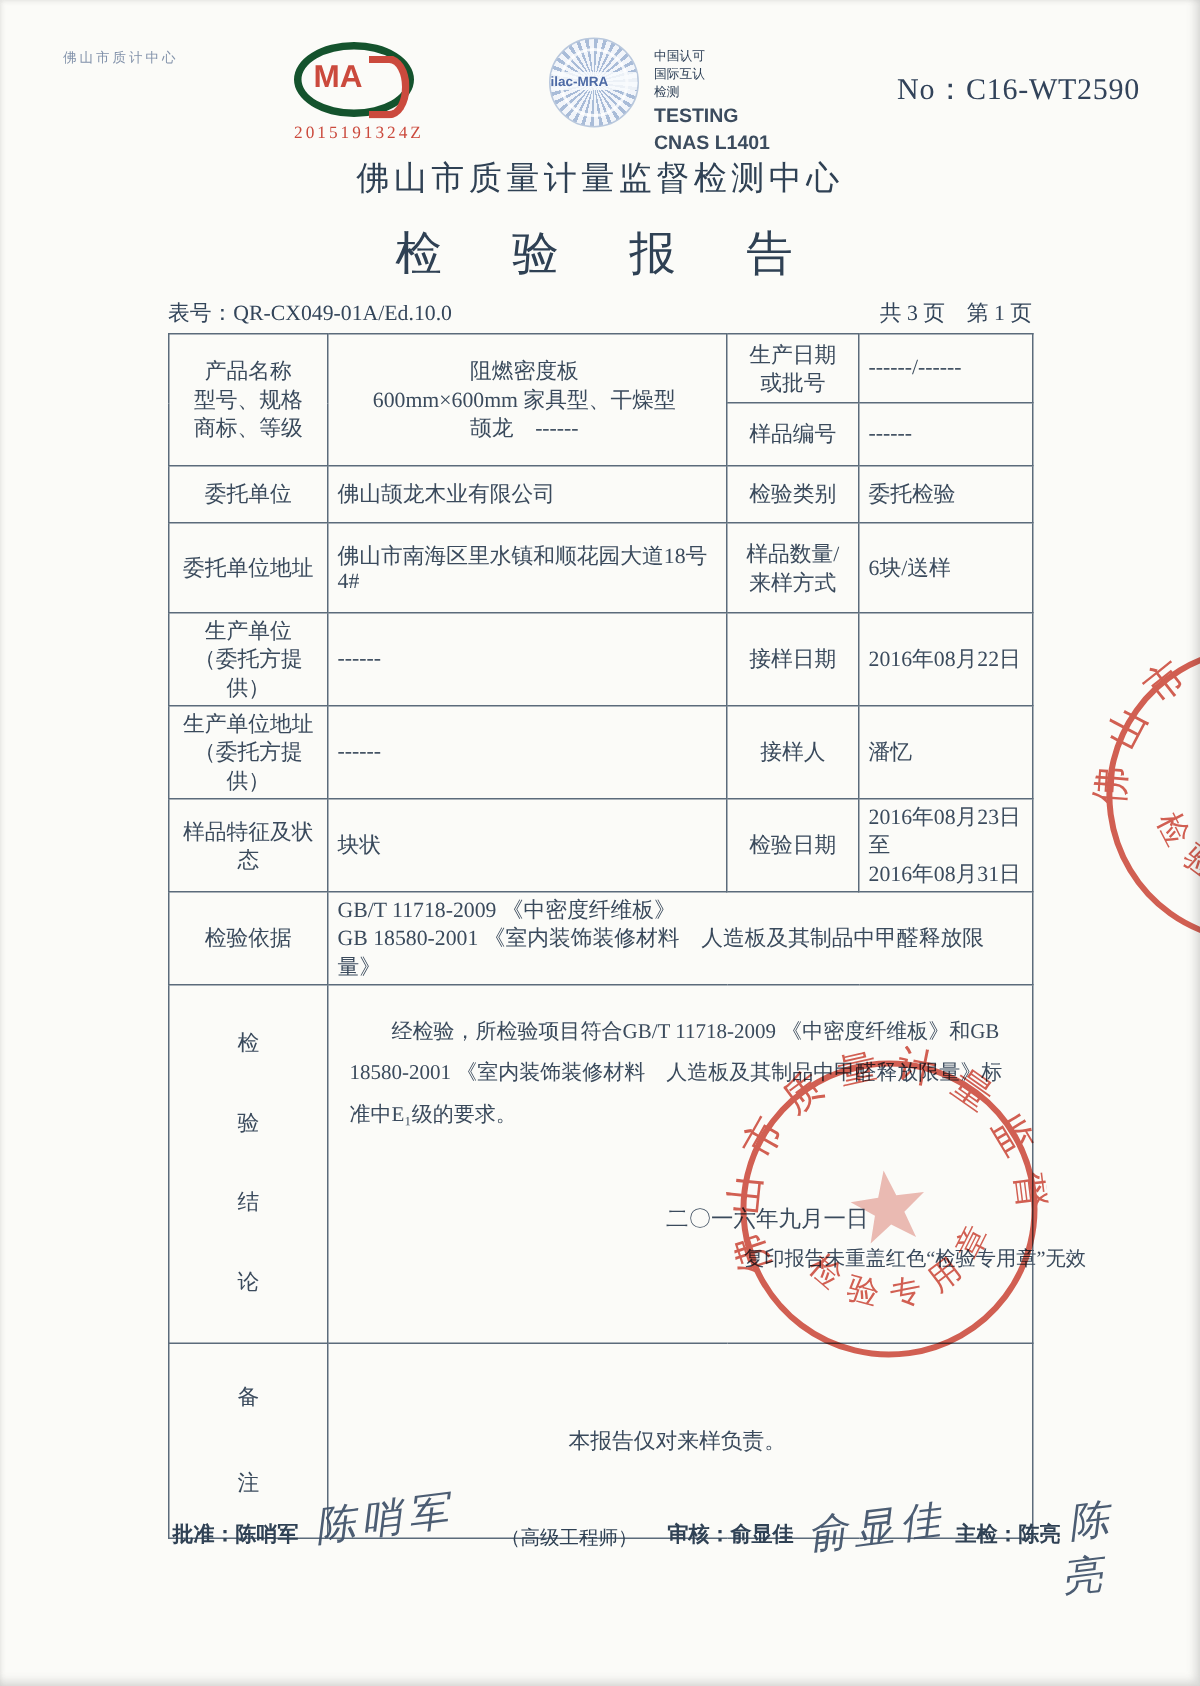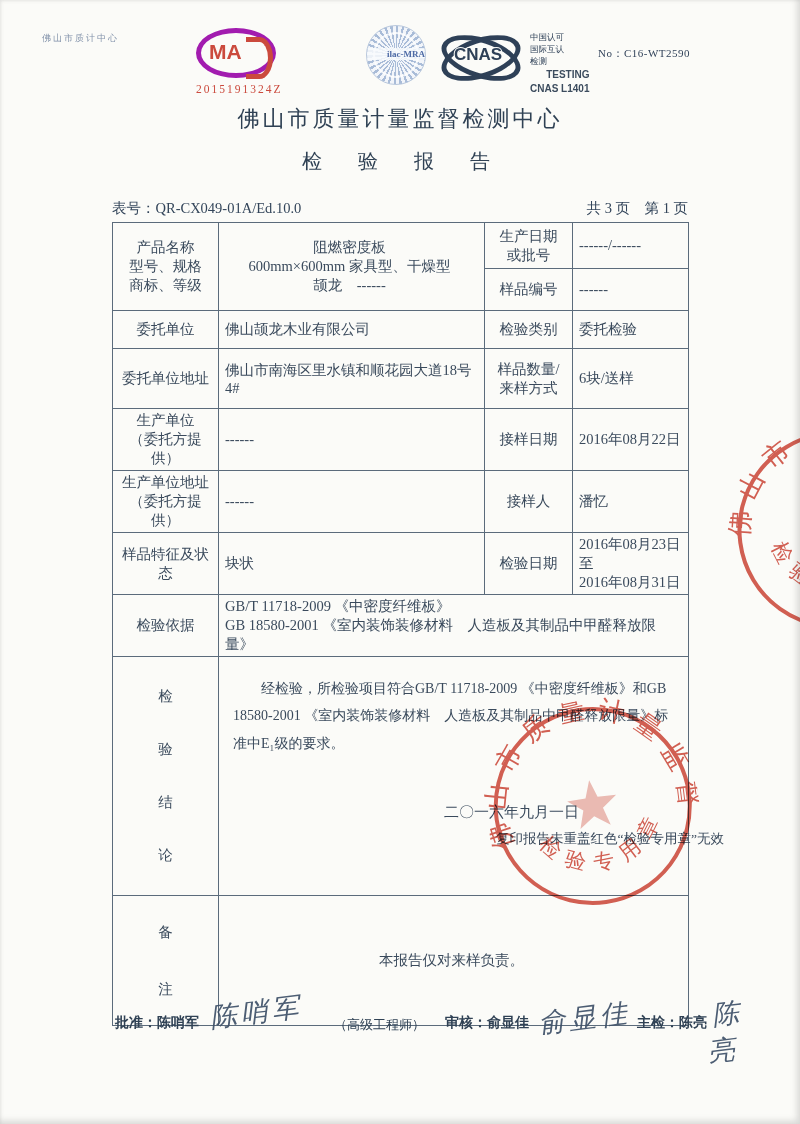--- a/index.html
+++ b/index.html
@@ -7,55 +7,55 @@
   .page{position:relative;width:800px;height:1124px;margin:0 auto;background:#fbfbf8;
         overflow:hidden;color:#3c4c5e;
         box-shadow:inset -3px -3px 6px rgba(120,120,120,.25), inset 1px 1px 3px rgba(150,150,150,.15);}
   
   .fqm{position:absolute;left:42px;top:26px;text-align:center;}
   .fqm-box{width:96px;height:42px;background:#4a5a6e;border-radius:8px;color:#f4f6f9;
            font-family:"Liberation Sans","DejaVu Sans",sans-serif;font-size:27px;font-weight:bold;
            line-height:42px;text-align:center;letter-spacing:1px;}
   .fqm-cap{font-size:9px;color:#8292aa;letter-spacing:2px;margin-top:6px;}
   .cma{position:absolute;left:196px;top:28px;text-align:center;color:#cb4a3d;}
-  .cma-oval{width:70px;height:40px;border:5px solid #a21caf;border-radius:50%;position:relative;}
+  .cma-oval{width:70px;height:40px;border:5px solid #14532d;border-radius:50%;position:relative;}
   .cma-ma{position:absolute;left:8px;top:7px;font-family:"Liberation Sans",sans-serif;
           font-weight:bold;font-size:21px;letter-spacing:0;}
   .cma-c{position:absolute;right:-2px;top:4px;width:22px;height:32px;border:5px solid #cb4a3d;
          border-left:none;border-radius:0 50% 50% 0;}
   .cma-num{font-size:11.5px;letter-spacing:2px;margin-top:5px;}
   .cal{position:absolute;left:292px;top:28px;text-align:center;color:#cb4a3d;}
   .cal-ring{width:46px;height:40px;border:5px solid #cb4a3d;border-radius:50%;margin:0 auto;
             font-family:"Liberation Sans",sans-serif;font-weight:bold;font-size:19px;line-height:40px;}
   .cal-num{font-size:6.5px;margin-top:7px;white-space:nowrap;}
   .ilac{position:absolute;left:366px;top:25px;}
   .ilac-globe{width:58px;height:58px;border-radius:50%;position:relative;overflow:hidden;
               background:repeating-conic-gradient(#a9bcd8 0 5deg,#f2f5fa 5deg 12deg);
               border:1px solid #b9c8dd;}
   .ilac-globe:before{content:"";position:absolute;left:6px;top:6px;right:6px;bottom:6px;
               border-radius:50%;border:2px solid rgba(255,255,255,.8);}
-  .ilac-label{position:absolute;left:0;right:0;top:22px;text-align:right;
-              font-family:Liberation Serif, serif;font-weight:bold;font-size:9px;
+  .ilac-label{position:absolute;left:0;right:0;top:22px;text-align:left;
+              font-family:Liberation Sans, sans-serif;font-weight:bold;font-size:9px;
               color:#4d6aa5;background:rgba(248,250,253,.85);padding:1px 0;}
   .cnas{position:absolute;left:436px;top:32px;display:flex;gap:10px;}
   .cnas-mark{position:relative;width:84px;height:46px;}
   .cnas-e{position:absolute;left:4px;top:6px;width:72px;height:30px;border:5px solid #2e4057;border-radius:50%;}
   .e1{transform:rotate(18deg);}
   .e2{transform:rotate(-18deg);}
   .cnas-word{position:absolute;left:0;right:0;top:13px;text-align:center;
              font-family:"Liberation Sans",sans-serif;font-weight:bold;font-size:17px;color:#2e4057;
              text-shadow:-1px 0 #fbfbf8,1px 0 #fbfbf8,0 1px #fbfbf8,0 -1px #fbfbf8;}
   .cnas-txt{font-size:8.5px;line-height:1.4;color:#2e4057;white-space:pre-line;}
-  .cnas-bold{font-family:"Liberation Sans",sans-serif;font-weight:bold;font-size:10px;line-height:1.4;text-align:right;}
-  .report-no{position:absolute;left:598px;top:46px;font-size:11px;color:#32435a;letter-spacing:.5px;}
+  .cnas-bold{font-family:"Liberation Sans",sans-serif;font-weight:bold;font-size:13px;line-height:1.4;}
+  .report-no{position:absolute;left:598px;top:46px;font-size:20px;color:#32435a;letter-spacing:.5px;}
   
   .org-title{position:absolute;left:0;width:100%;top:104px;text-align:center;
              font-size:22px;letter-spacing:3px;color:#2f4154;}
   .report-title{position:absolute;left:0;width:100%;top:148px;text-align:center;
-             font-size:20px;letter-spacing:8px;color:#2f4154;}
+             font-size:31px;letter-spacing:8px;color:#2f4154;}
   .meta-row{position:absolute;left:112px;top:199px;width:576px;display:flex;
             justify-content:space-between;font-size:14.5px;color:#33455a;}
   
   table.rpt{position:absolute;left:112px;top:222px;width:576px;border-collapse:collapse;
             table-layout:fixed;font-size:14.5px;color:#3a4a5c;}
   table.rpt td{border:1px solid #5b6b7b;padding:2px 6px;vertical-align:middle;}
   td.lbl{text-align:center;padding:2px 2px;}
   td.val{text-align:left;padding-left:9px;}
   .pre{white-space:pre-line;}
   .center{text-align:center !important;padding-left:2px !important;}
@@ -99,25 +99,20 @@
   </div>
 
 
   <div class="ilac">
     <div class="ilac-globe">
       <span class="ilac-label">ilac-MRA</span>
     </div>
   </div>
 
   <div class="cnas">
-    <div class="cnas-mark">
-      <span class="cnas-e e1"></span>
-      <span class="cnas-e e2"></span>
-      <span class="cnas-word">CNAS</span>
-    </div>
     <div>
       <div class="cnas-txt">中国认可
 国际互认
 检测</div>
       <div class="cnas-bold">TESTING</div>
       <div class="cnas-bold">CNAS L1401</div>
     </div>
   </div>
 
   <div class="report-no">No：C16-WT2590</div>

